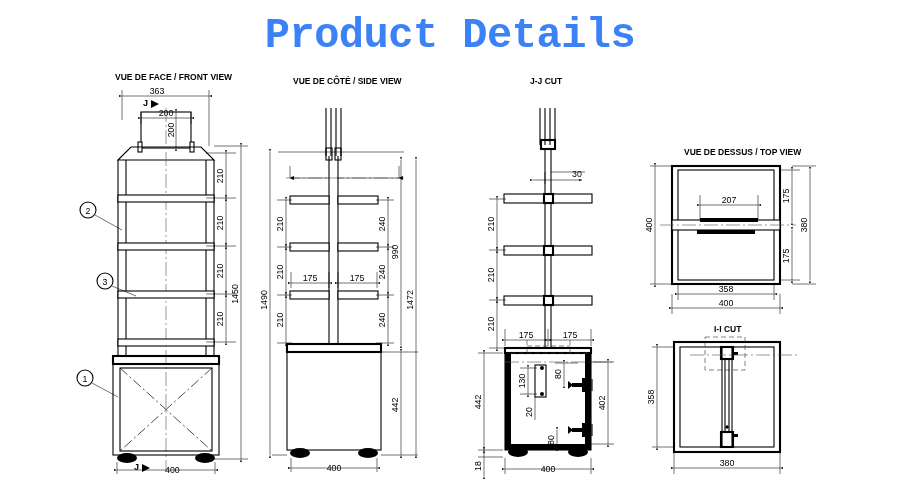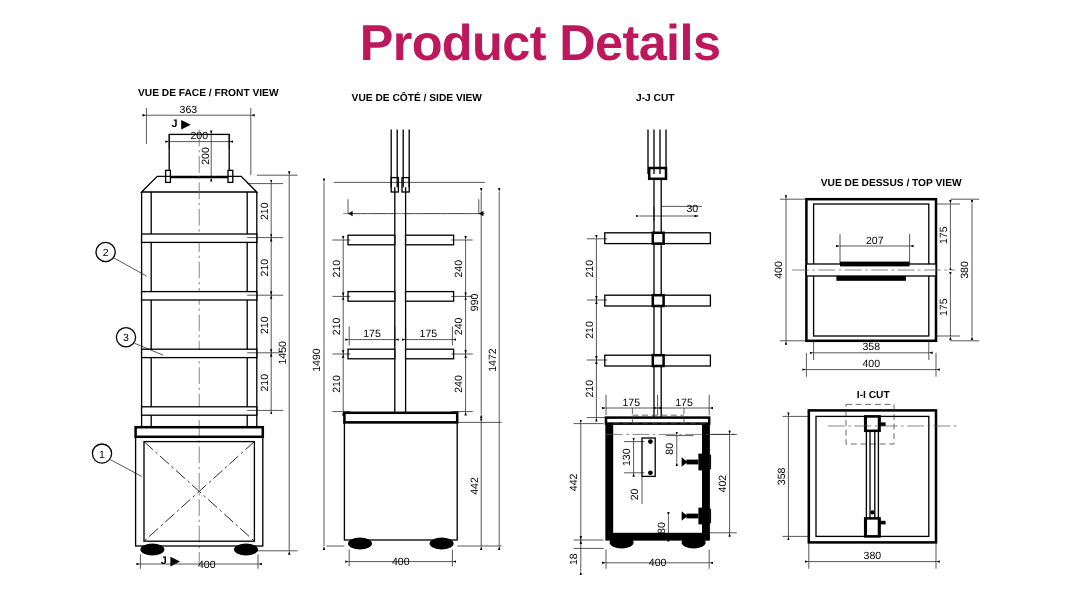--- a/index.html
+++ b/index.html
@@ -10,22 +10,22 @@
     overflow:hidden;
     position:relative;
   }
   #sheet{position:absolute;left:0;top:0;width:840px;height:500px;}
   #sheet svg{display:block;}
 
   .page-title{
     position:absolute;left:0;top:12px;width:900px;
     text-align:center;
     font-size:42px;font-weight:bold;letter-spacing:-0.5px;
-    color:#be185d;
-    font-family:Liberation Sans, sans-serif;
+    color:#3b82f6;
+    font-family:Liberation Mono, monospace;
   }
 </style>
 </head>
 <body>
 
 <div id="sheet">
 <svg width="900" height="500" viewBox="0 0 900 500" xmlns="http://www.w3.org/2000/svg">
   <defs>
     <marker id="arrS" markerWidth="7" markerHeight="7" refX="6" refY="2.2" orient="auto">
       <path d="M6,2.2 L0,0.4 L0,4 Z" fill="#000"></path>

